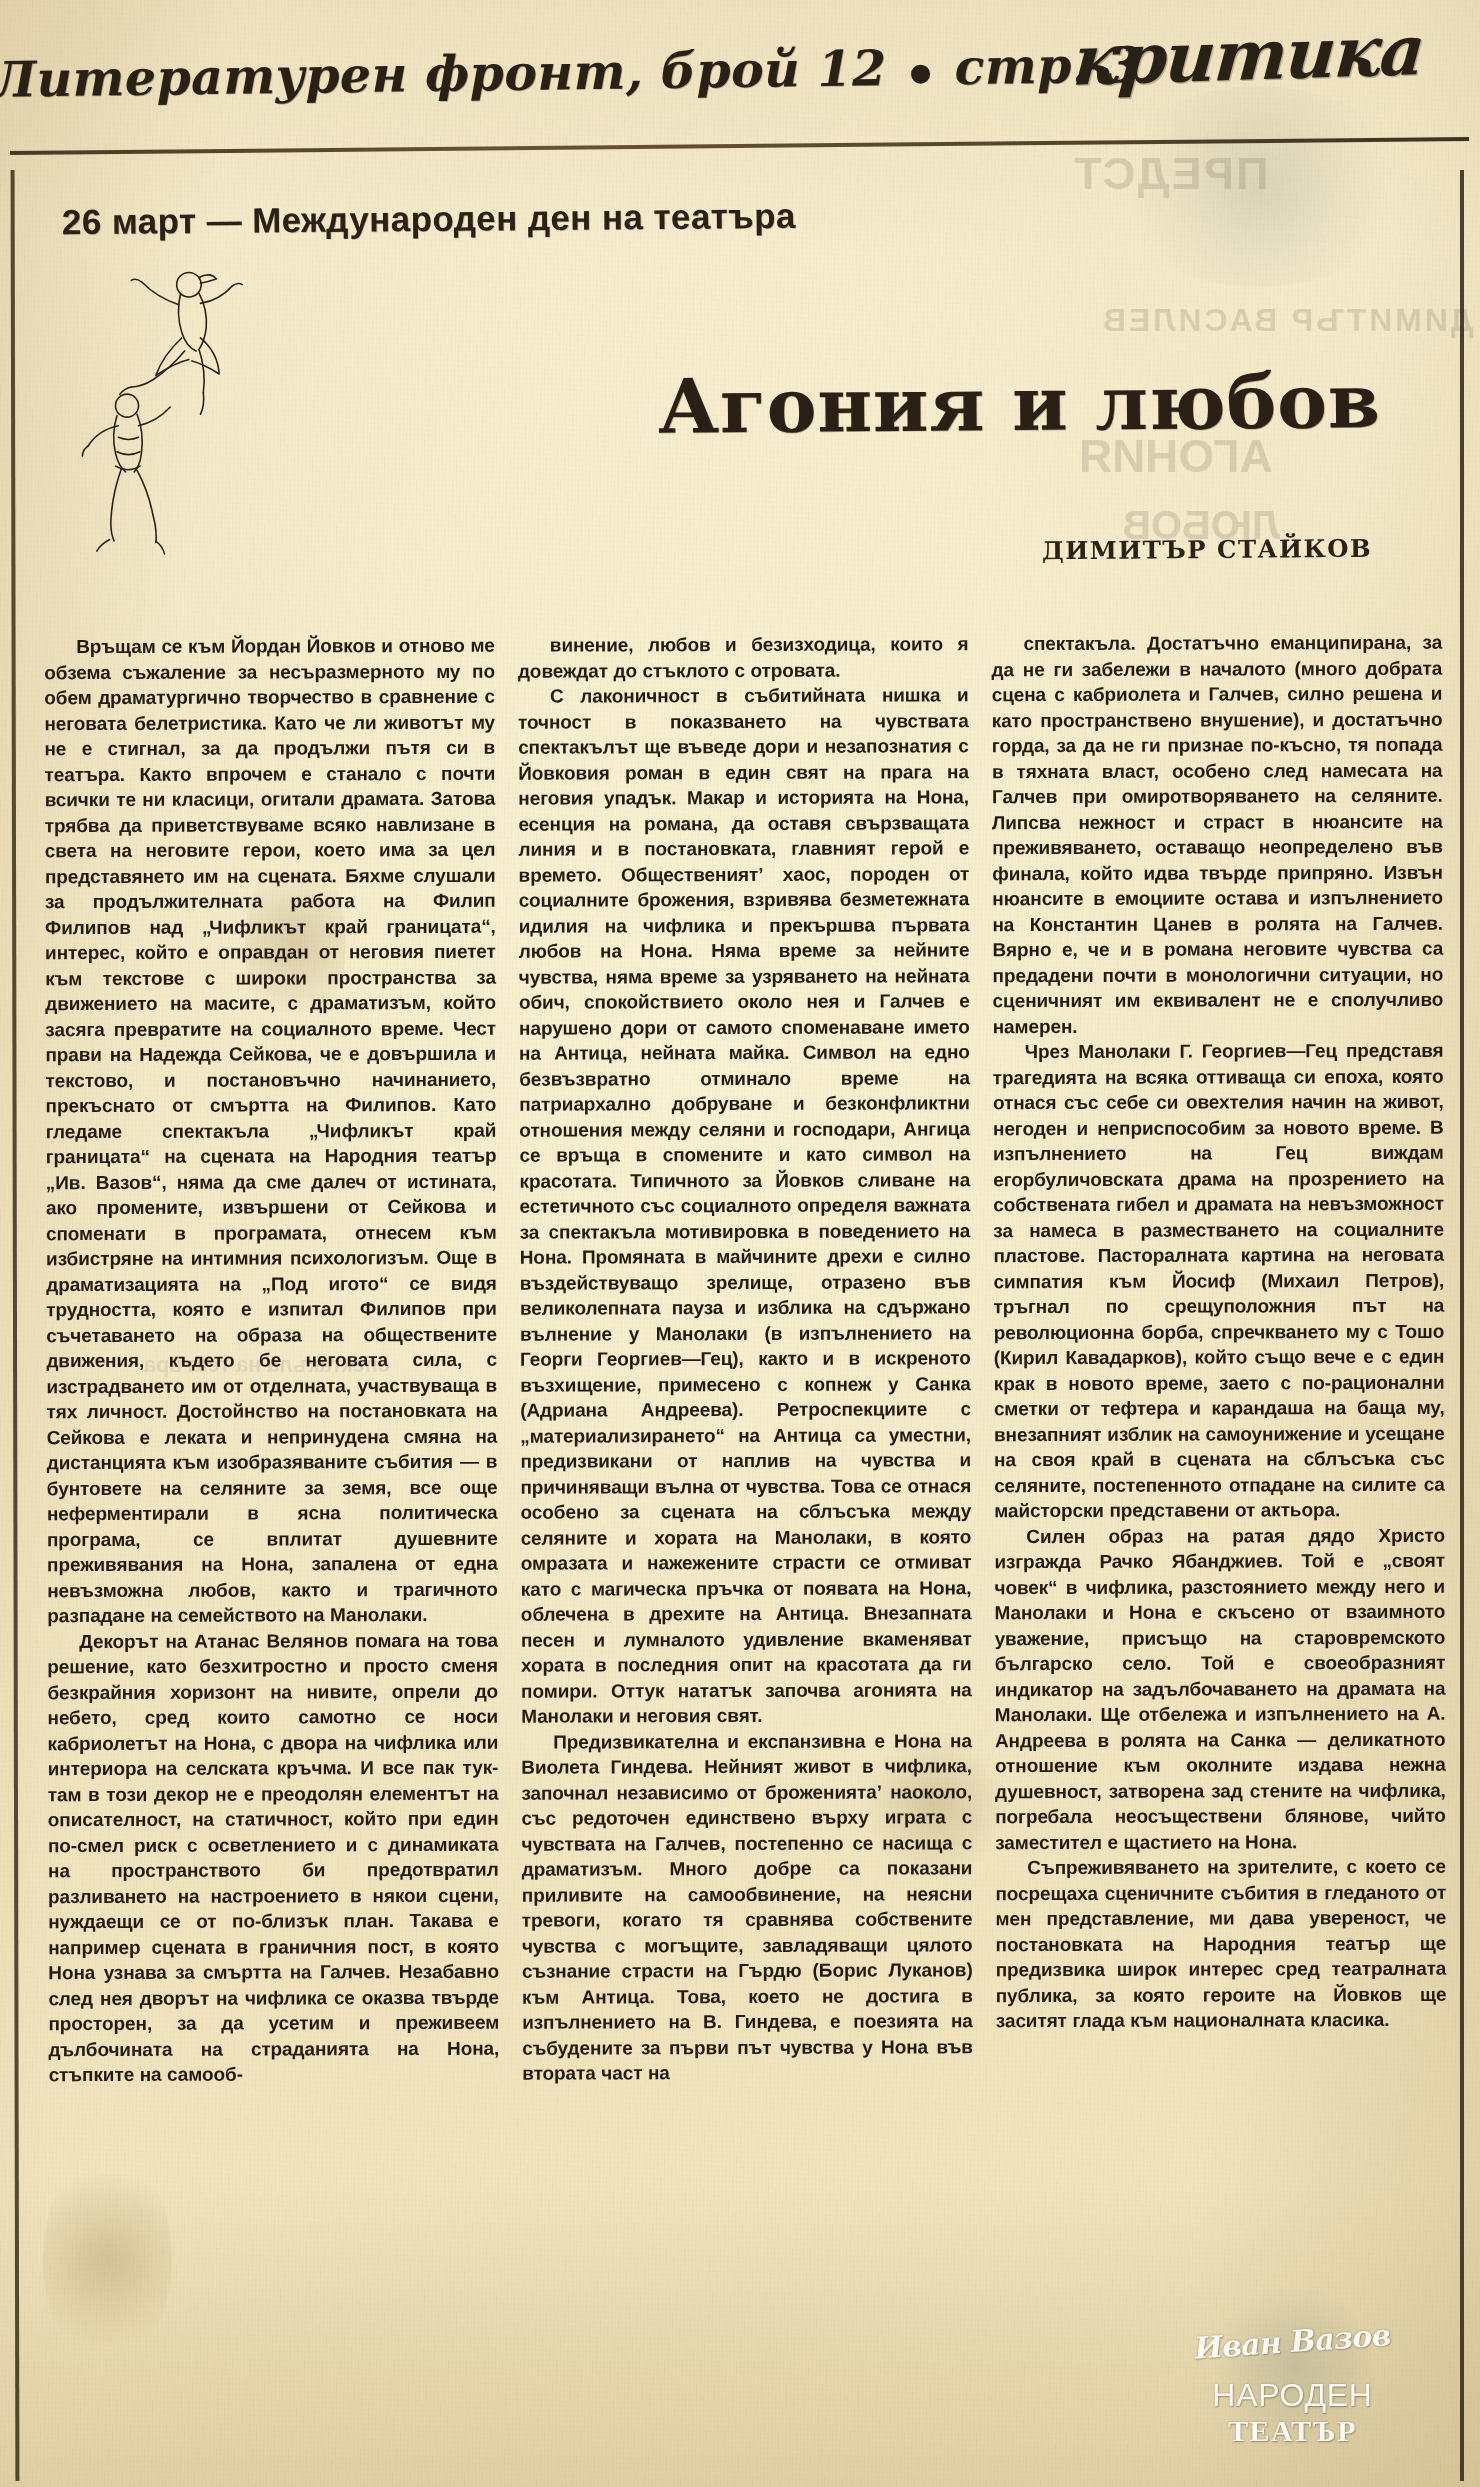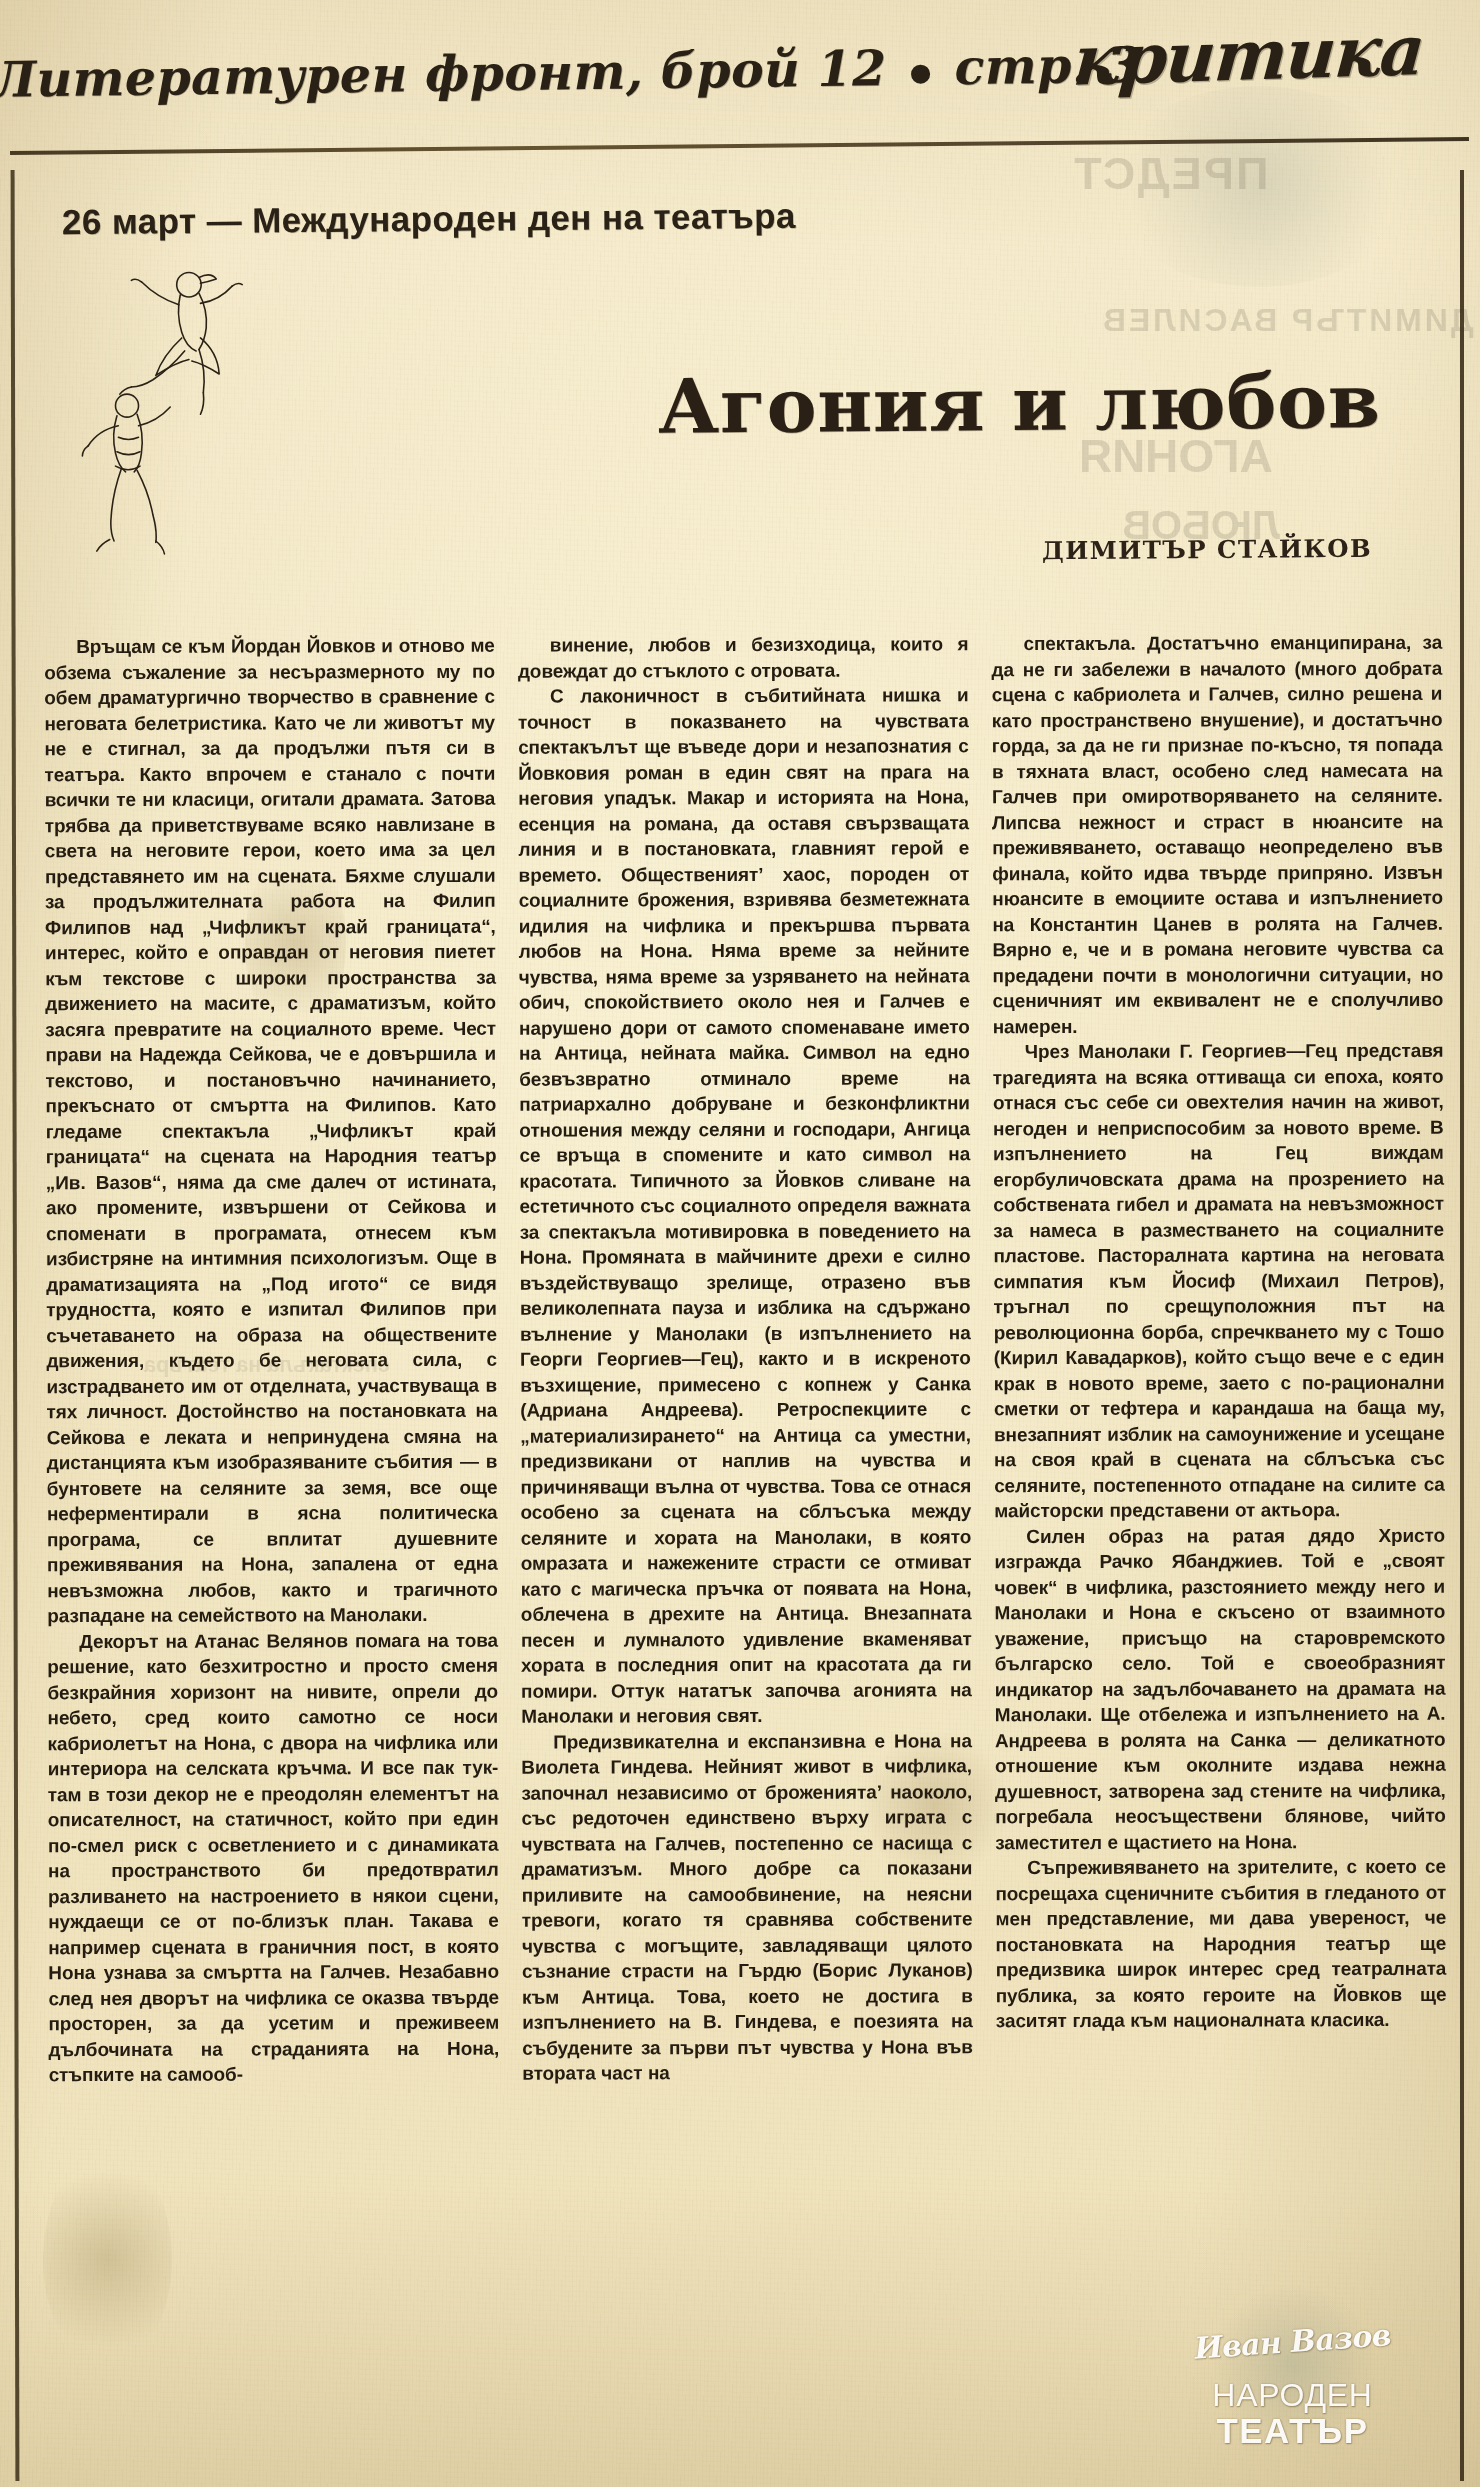--- a/index.html
+++ b/index.html
@@ -215,24 +215,25 @@
     transform: rotate(-4deg);
   }
   .wm-main {
     font-size: 32px;
     font-weight: 400;
     letter-spacing: 0.7px;
     line-height: 35px;
     margin-top: 19px;
   }
   .wm-sub {
-    font-size: 35px;
+    font-size: 30px;
     font-weight: 700;
     letter-spacing: 1.4px;
     line-height: 35px;
+    font-family: Liberation Serif, serif;
   }
 
   
   .stain {
     position: absolute;
     border-radius: 50%;
     pointer-events: none;
     background: radial-gradient(circle, rgba(150,128,78,.30) 0%, rgba(150,128,78,0) 70%);
   }
   .s1 { left: 245px; top: 849px; width: 101px; height: 187px; }

